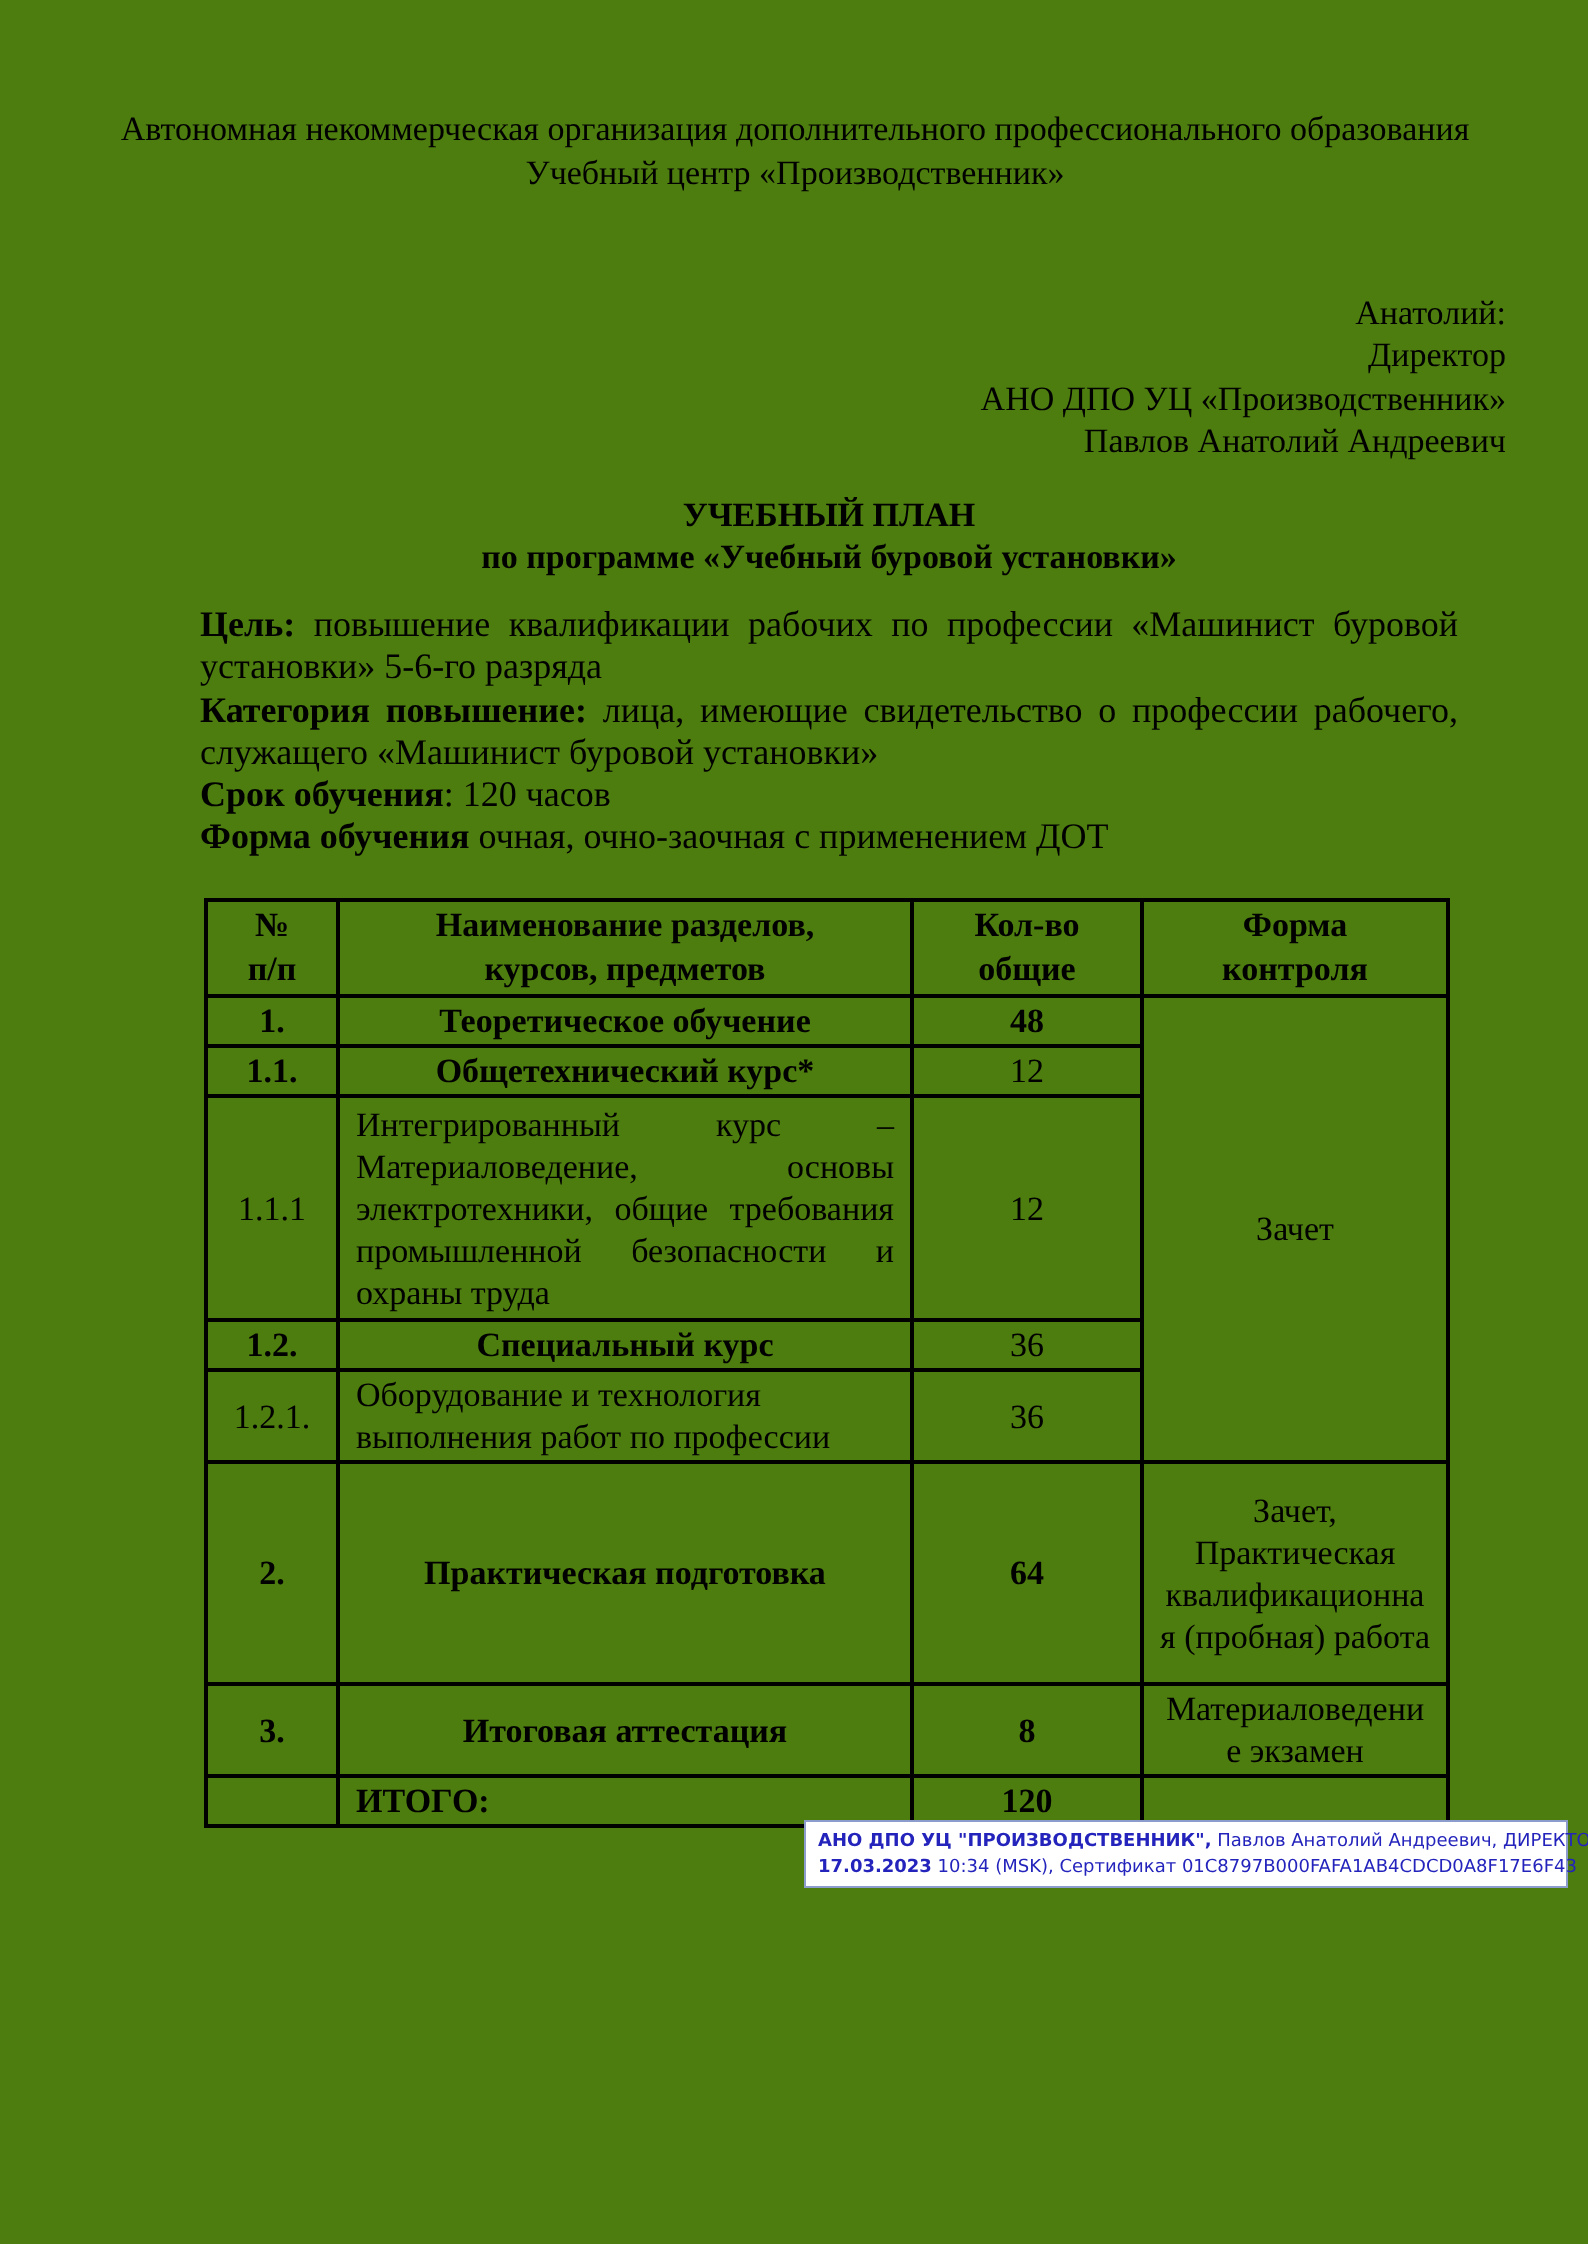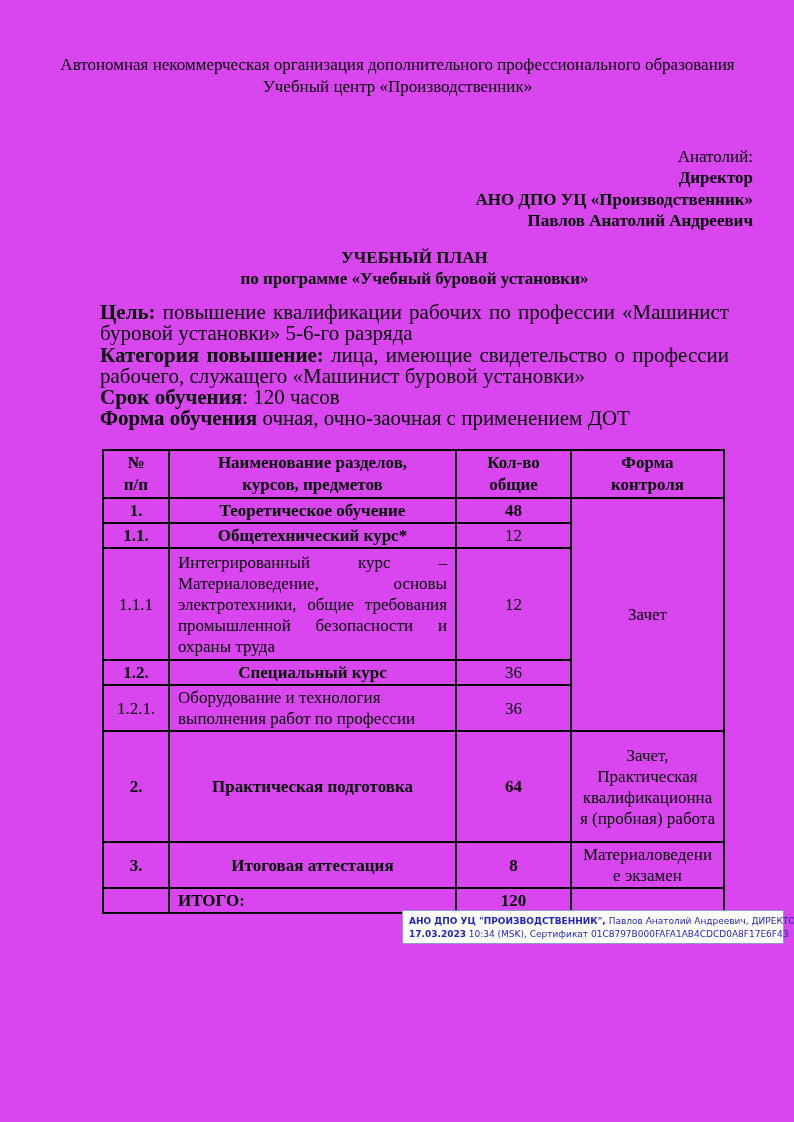--- a/index.html
+++ b/index.html
@@ -4,41 +4,41 @@
 <style>
   * { margin: 0; padding: 0; box-sizing: border-box; }
   html, body { background: #ffffff; }
   body {
     width: 794px; height: 1122px;
     position: relative;
     font-family: "Liberation Serif", "DejaVu Serif", serif;
     color: #000000;
     overflow: hidden;
   }
-  .page { position: absolute; inset: 0; background: #d946ef; }
+  .page { position: absolute; inset: 0; background: #4d7c0f; }
 
   .org-header {
     position: absolute; top: 54px; left: 45px; right: 44px;
     text-align: center; font-size: 17px; line-height: 22px;
   }
 
   .approval {
     position: absolute; top: 146px; right: 41px; left: 300px;
     text-align: right; font-size: 17px; line-height: 21.3px;
   }
-  .approval .bold-line { font-weight: bold; }
+  .approval .bold-line { font-weight: normal; }
 
   .doc-title {
     position: absolute; top: 247px; left: 100px; width: 629px;
     text-align: center; font-weight: bold; font-size: 17px; line-height: 21px;
   }
 
   .body-paragraphs {
     position: absolute; top: 302px; left: 100px; width: 629px;
-    font-size: 21px; line-height: 21.3px; text-align: justify;
+    font-size: 18px; line-height: 21.3px; text-align: justify;
   }
   .body-paragraphs p { margin: 0; }
   .lead { font-weight: bold; }
 
   table.plan-table {
     position: absolute; left: 102px; top: 449px;
     width: 621px; border-collapse: collapse; table-layout: fixed;
     font-size: 17px;
   }
   .plan-table th, .plan-table td {

